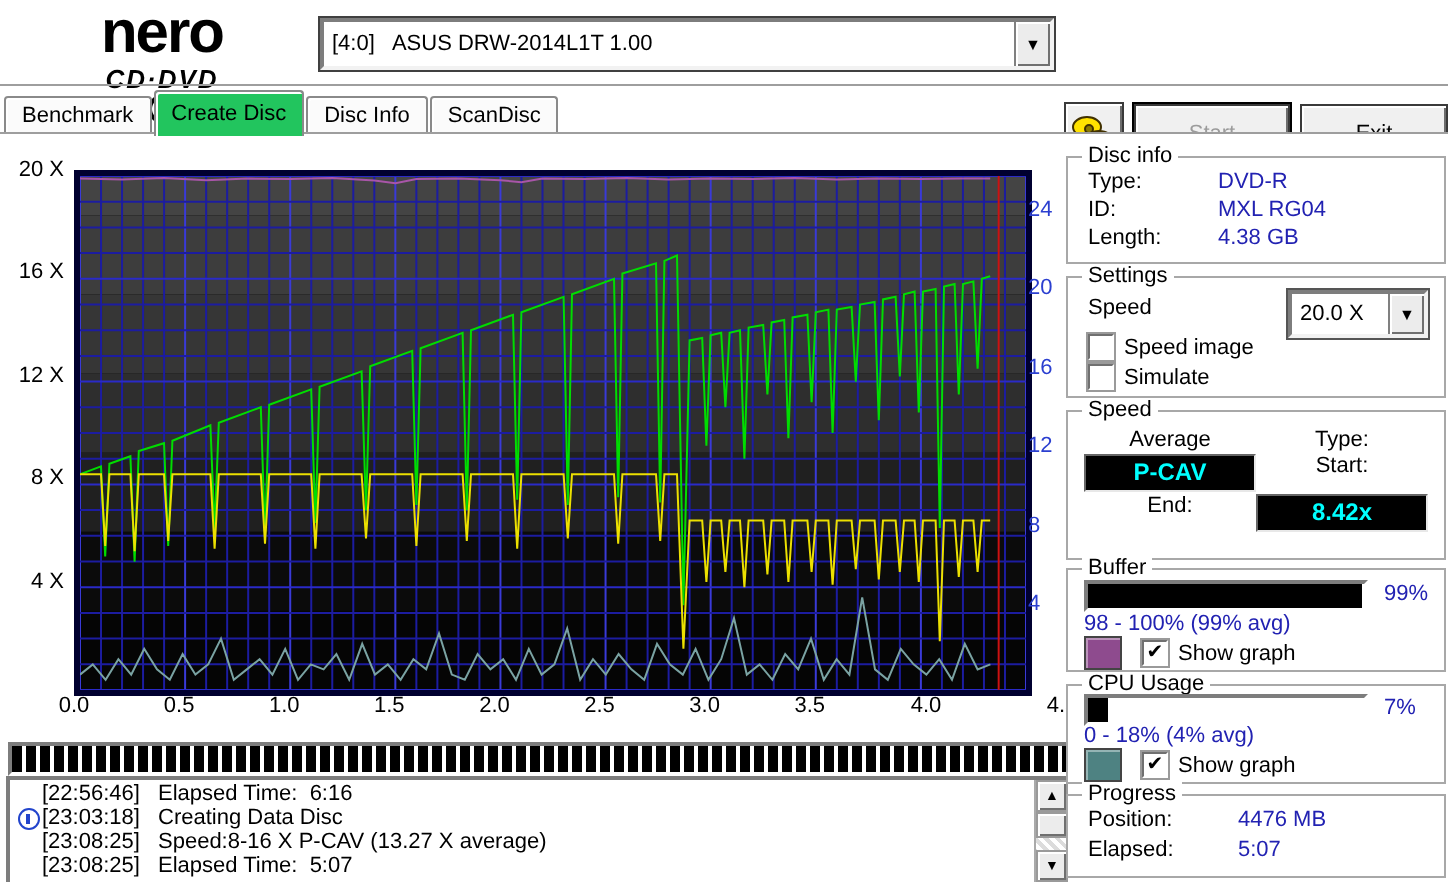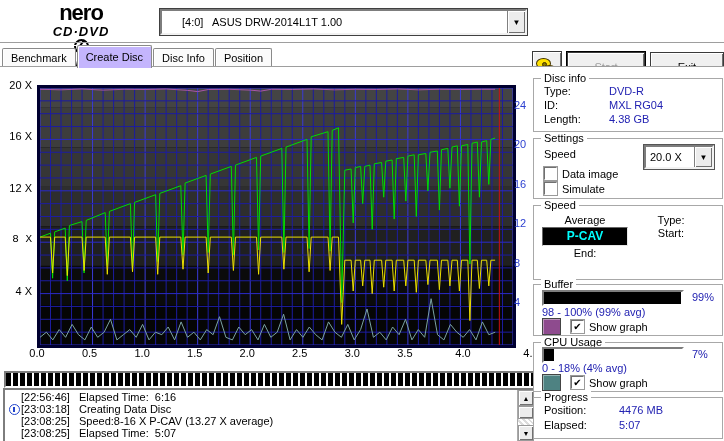--- a/index.html
+++ b/index.html
@@ -1,36 +1,36 @@
 <!DOCTYPE html>
 <html><head>
 <meta charset="utf-8">
 <style>
   html,body{margin:0;padding:0;}
   body{width:724px;height:441px;background:#fff;font-family:"Liberation Sans",sans-serif;font-size:11px;color:#000;position:relative;overflow:hidden;}
   .abs{position:absolute;}
   
   .logo{left:6px;top:2px;width:150px;text-align:center;line-height:1;}
-  .logo .name{font-size:22px;font-weight:bold;letter-spacing:-1px;}
+  .logo .name{font-size:30px;font-weight:bold;letter-spacing:-1px;}
   .logo .sub{font-size:13px;font-weight:bold;font-style:italic;letter-spacing:1px;display:flex;align-items:center;justify-content:center;gap:1px;margin-top:1px;flex-direction:column;}
   .disc-glyph{width:11px;height:11px;border:2px solid #000;border-radius:50%;display:inline-block;position:relative;}
   .disc-glyph i{position:absolute;left:4px;top:-2px;width:2px;height:11px;background:#000;transform:rotate(35deg);}
   .combo{left:160px;top:9px;width:363px;height:22px;background:#fff;border-top:2px solid #7d7d7d;border-left:2px solid #7d7d7d;border-bottom:2px solid #f2f2f2;border-right:2px solid #f2f2f2;outline:1px solid #404040;display:flex;align-items:center;}
-  .combo .txt{flex:1;padding-left:20px;white-space:pre;}
+  .combo .txt{flex:1;padding-left:4px;white-space:pre;}
   .combo .dd,.mini-dd .dd{width:17px;height:100%;background:#ececec;border-left:1px solid #808080;box-shadow:inset 1px 1px 0 #fff,inset -1px -1px 0 #707070;display:flex;align-items:center;justify-content:center;font-size:8px;}
   .btn{background:#f0f0f0;box-shadow:inset 1px 1px 0 #fff,inset -1px -1px 0 #6d6d6d;border:1px solid #3a3a3a;display:flex;align-items:center;justify-content:center;margin-top:44px;}
   .icon-btn{left:532px;top:7px;width:28px;height:29px;}
   .start-btn{left:567px;top:8px;width:76px;height:28px;outline:1px solid #000;color:#9b9b9b;}
   .exit-btn{left:650px;top:8px;width:72px;height:28px;}
   .u{text-decoration:underline;}
   .hr-groove{left:0;top:42px;width:724px;height:2px;border-top:1px solid #9e9e9e;border-bottom:1px solid #fff;}
   
   .tabs{left:2px;top:45px;height:22px;display:flex;align-items:flex-end;}
   .tab{height:18px;line-height:18px;padding:0 8px;background:#fbfbfb;border:1px solid #8a8a8a;border-bottom:none;border-radius:2px 2px 0 0;box-shadow:inset 1px 1px 0 #fff;margin-right:1px;color:#000;}
-  .tab.active{height:22px;line-height:22px;position:relative;z-index:3;background:#c4b5fd;margin-bottom:-1px;}
+  .tab.active{height:22px;line-height:22px;position:relative;z-index:3;background:#22c55e;margin-bottom:-1px;}
   .panel{left:0;top:66px;width:724px;height:375px;border-top:1px solid #9e9e9e;box-shadow:inset 1px 1px 0 #fff;background:#fff;}
   
   .plot{left:37px;top:85px;width:473px;height:257px;border:3px solid #000030;box-sizing:content-box;background:#000;}
   .plot svg{display:block;}
   .ax-label{position:absolute;font-size:11px;}
   .ax-left{width:32px;text-align:right;}
   .ax-right{color:#2b3fd0;}
   .ax-x{transform:translateX(-50%);}
   
   .seg-bar{left:4px;top:371px;width:527px;height:13px;border-top:2px solid #7d7d7d;border-left:2px solid #7d7d7d;border-bottom:2px solid #fff;border-right:2px solid #fff;background:#fff;}
@@ -99,21 +99,21 @@
 <div class="abs btn exit-btn">
   <span><span>E</span><span class="u">x</span><span>it</span></span>
 </div>
 
 <div class="abs hr-groove"></div>
 
 <div class="abs tabs">
   <div class="tab">Benchmark</div>
   <div class="tab active">Create Disc</div>
   <div class="tab">Disc Info</div>
-  <div class="tab">Position</div>
+  <div class="tab">ScanDisc</div>
 </div>
 <div class="abs panel"></div>
 
 <div class="abs plot">
   <svg id="plot-svg" width="473" height="257" viewBox="0 0 473 257">
       <rect x="0" y="0" width="473" height="19.769230769230745" fill="#444444"></rect>
       <rect x="0" y="19.769230769230745" width="473" height="39.53846153846155" fill="#3d3d3d"></rect>
       <rect x="0" y="59.30769230769229" width="473" height="39.53846153846155" fill="#363636"></rect>
       <rect x="0" y="98.84615384615384" width="473" height="39.53846153846152" fill="#2e2e2e"></rect>
       <rect x="0" y="138.38461538461536" width="473" height="39.53846153846155" fill="#202020"></rect>
@@ -190,21 +190,21 @@
       <polyline points="0.0,149.1 10.5,149.1 12.6,185.0 14.7,149.1 25.2,149.1 27.3,187.6 29.4,149.1 42.0,149.1 44.1,182.5 46.2,149.1 65.2,149.1 67.3,186.3 69.4,149.1 90.4,149.1 92.5,183.8 94.6,149.1 115.6,149.1 117.7,186.3 119.8,149.1 140.8,149.1 143.0,181.2 145.1,149.1 166.1,149.1 168.2,185.0 170.3,149.1 191.3,149.1 193.4,182.5 195.5,149.1 216.5,149.1 218.6,186.3 220.7,149.1 241.8,149.1 243.9,181.2 246.0,149.1 267.0,149.1 269.1,183.8 271.2,149.1 288.0,149.1 290.1,182.5 292.2,149.1 298.5,149.1 301.7,236.4 304.8,172.2 311.1,172.2 313.2,203.0 315.3,172.2 320.6,172.2 322.7,197.9 324.8,172.2 330.0,172.2 332.2,205.6 334.3,172.2 341.6,172.2 343.7,199.2 345.8,172.2 352.1,172.2 354.2,203.0 356.3,172.2 363.7,172.2 365.8,197.9 367.9,172.2 374.2,172.2 376.3,204.3 378.4,172.2 385.8,172.2 387.9,196.6 390.0,172.2 397.3,172.2 399.4,201.7 401.5,172.2 407.8,172.2 409.9,197.9 412.0,172.2 417.3,172.2 419.4,203.0 421.5,172.2 427.8,172.2 429.9,232.6 432.0,172.2 437.3,172.2 439.4,200.5 441.5,172.2 446.7,172.2 448.8,197.9 450.9,172.2 455.1,172.2" fill="none" stroke="#ece000" stroke-width="1"></polyline>
       <polyline points="0.0,1.3 21.0,1.8 42.0,1.0 63.1,2.1 84.1,1.3 105.1,1.5 126.1,1.0 147.2,2.3 157.7,3.6 168.2,1.5 189.2,1.3 210.2,2.1 220.7,3.1 231.2,1.3 252.3,1.5 273.3,1.0 294.3,1.8 315.3,1.3 336.4,1.5 357.4,1.0 378.4,1.8 399.4,1.3 420.4,1.5 441.5,1.3 455.1,1.3" fill="none" stroke="#a855a8" stroke-width="1"></polyline>
       <polyline points="0.0,249.3 6.4,244.2 12.8,251.9 19.2,241.6 25.6,249.3 32.1,236.4 38.5,246.7 44.9,251.9 51.3,239.0 57.7,249.3 64.1,244.2 70.5,231.3 76.9,251.9 83.4,246.7 89.8,241.6 96.2,249.3 102.6,236.4 109.0,251.9 115.4,244.2 121.8,246.7 128.2,239.0 134.6,251.9 141.1,233.9 147.5,249.3 153.9,244.2 160.3,251.9 166.7,241.6 173.1,246.7 179.5,228.7 185.9,249.3 192.4,251.9 198.8,239.0 205.2,246.7 211.6,241.6 218.0,251.9 224.4,236.4 230.8,249.3 237.2,244.2 243.6,226.2 250.1,251.9 256.5,241.6 262.9,249.3 269.3,239.0 275.7,246.7 282.1,251.9 288.5,233.9 294.9,244.2 301.4,249.3 307.8,236.4 314.2,251.9 320.6,241.6 327.0,221.0 333.4,249.3 339.8,244.2 346.2,251.9 352.6,239.0 359.1,246.7 365.5,231.3 371.9,251.9 378.3,241.6 384.7,249.3 391.1,210.7 397.5,246.7 403.9,251.9 410.4,236.4 416.8,244.2 423.2,249.3 429.6,241.6 436.0,251.9 442.4,233.9 448.8,246.7 455.2,244.2" fill="none" stroke="#7aa3a3" stroke-width="1"></polyline>
       <line x1="459.3355555555556" y1="0" x2="459.3355555555556" y2="257" stroke="#cc1111" stroke-width="1"></line>
     </svg>
 </div>
 <div id="axis-layer">
     <span class="abs ax-label ax-left" style="left: 0px; top: 79px; width: 32px;">20 X</span>
     <span class="abs ax-label ax-left" style="left: 0px; top: 130.4px; width: 32px;">16 X</span>
     <span class="abs ax-label ax-left" style="left: 0px; top: 181.8px; width: 32px;">12 X</span>
-    <span class="abs ax-label ax-left" style="left: 0px; top: 233.2px; width: 32px; font-family: Liberation Mono, monospace;">8 X</span>
+    <span class="abs ax-label ax-left" style="left: 0px; top: 233.2px; width: 32px;">8 X</span>
     <span class="abs ax-label ax-left" style="left: 0px; top: 284.6px; width: 32px;">4 X</span>
     <span class="abs ax-label ax-right" style="left: 514px; top: 98.7692px;">24</span>
     <span class="abs ax-label ax-right" style="left: 514px; top: 138.308px;">20</span>
     <span class="abs ax-label ax-right" style="left: 514px; top: 177.846px;">16</span>
     <span class="abs ax-label ax-right" style="left: 514px; top: 217.385px;">12</span>
     <span class="abs ax-label ax-right" style="left: 514px; top: 256.923px;">8</span>
     <span class="abs ax-label ax-right" style="left: 514px; top: 296.462px;">4</span>
     <span class="abs ax-label ax-x" style="left: 37px; top: 347px;">0.0</span>
     <span class="abs ax-label ax-x" style="left: 89.5556px; top: 347px;">0.5</span>
     <span class="abs ax-label ax-x" style="left: 142.111px; top: 347px;">1.0</span>
@@ -264,36 +264,37 @@
 
 <div class="grp" style="top:138px;height:59px;text-decoration:underline;">
   <span class="grp-title">Settings</span>
   <span class="row" style="left:10px;top:9px;">Speed</span>
   <div class="mini-dd" style="left:110px;top:6px;">
     <span class="txt">20.0 X</span>
     <span class="dd">▼</span>
   </div>
   <div class="cb-row" style="left:10px;top:28px;">
     <span class="cb"></span>
-    <span>Data image</span>
+    <span>Speed image</span>
   </div>
   <div class="cb-row" style="left:10px;top:43px;">
     <span class="cb"></span>
     <span>Simulate</span>
   </div>
 </div>
 
 <div class="grp" style="top:205px;height:73px;">
   <span class="grp-title">Speed</span>
   <div class="speed-grid">
     <span>Average</span>
     <span>Type:</span>
     <div class="lcd">P-CAV</div>
     <span>Start:</span>
     <span>End:</span>
+    <div class="lcd">8.42x</div>
   </div>
 </div>
 
 <div class="grp" style="top:284px;height:50px;">
   <span class="grp-title">Buffer</span>
   <div class="meter" style="left:8px;top:5px;width:138px;">
       <i id="buffer-fill" style="width: 99%;"></i>
     </div>
   <span class="row navy" style="left:158px;top:6px;">99%</span>
   <span class="row navy" style="left:8px;top:21px;">98 - 100% (99% avg)</span>

